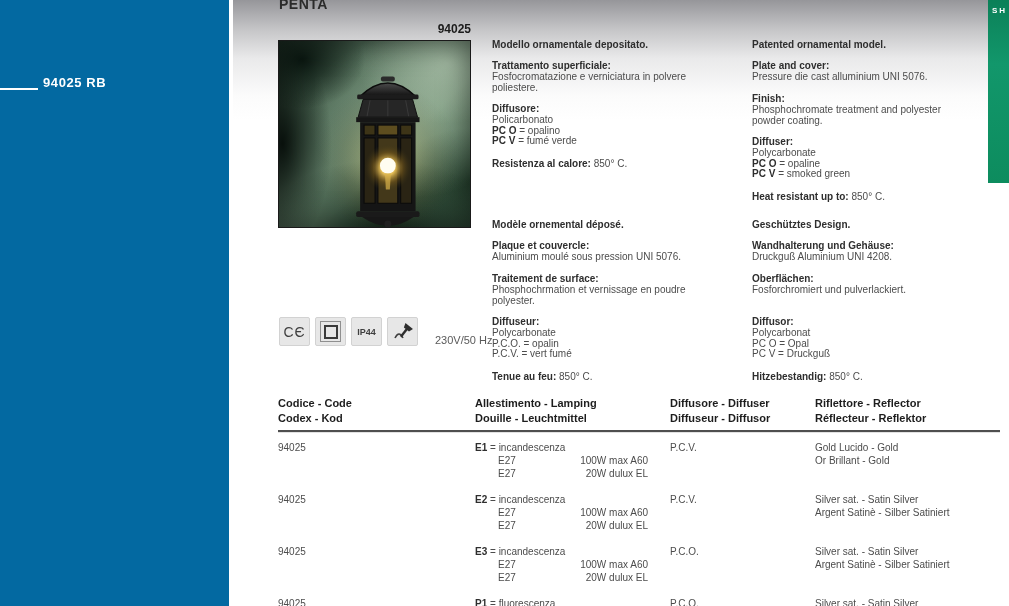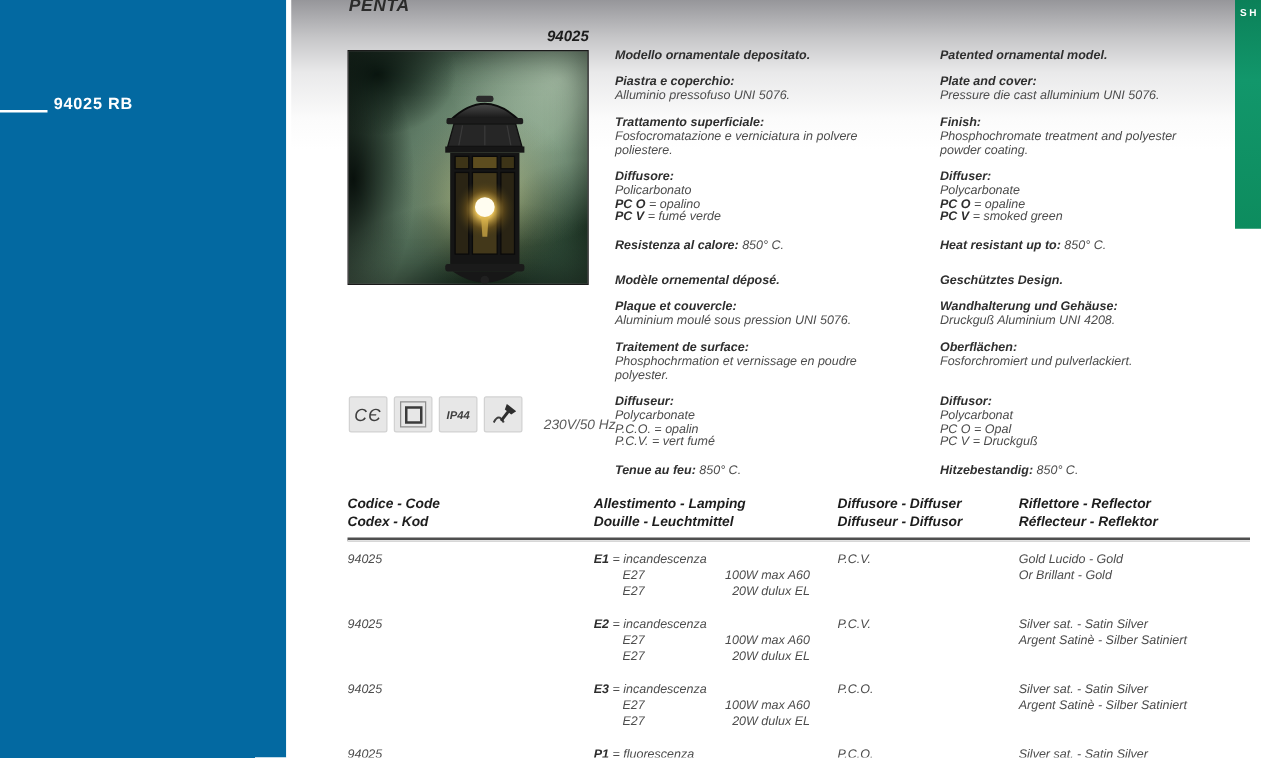--- a/index.html
+++ b/index.html
@@ -9,21 +9,21 @@
   }
   
   .sidebar { position:absolute; left:0; top:0; width:229px; height:606px; background:#0369a1; }
   .refline { position:absolute; left:0; top:88px; width:38px; height:2px; background:#fff; }
   .sidebar-code { position:absolute; left:43px; top:75px; color:#fff; font-weight:bold;
     font-size:13px; letter-spacing:0.6px; white-space:nowrap; }
   .sep { position:absolute; left:229px; top:0; width:4px; height:606px; background:#fff; }
   
   .content { position:absolute; left:233px; top:0; width:776px; height:488px;
     background:linear-gradient(180deg,#96969a 0px,#c6c6c8 30px,#e9e9ea 58px,#fbfbfb 95px,
-      #ffffff 120px,#ffffff 520px,#f2f2f2 570px,#dededf 606px);font-style:italic; }
+      #ffffff 120px,#ffffff 520px,#f2f2f2 570px,#dededf 606px); }
   .page-title { position:absolute; left:46px; top:-4px; font-size:14px; font-weight:bold;
     color:#2b2b2b; letter-spacing:0.5px; }
   .photo-code { position:absolute; left:45px; top:22px; width:193px; text-align:right;
     font-size:12px; font-weight:bold; color:#1c1c1c; }
   
   .photo { position:absolute; left:45px; top:40px; width:193px; height:188px;
     border:1px solid #1a1a1a; box-sizing:border-box; overflow:hidden;
     background:
       radial-gradient(90px 70px at 12% 10%, rgba(8,20,14,0.95), rgba(8,20,14,0) 70%),
       radial-gradient(70px 150px at 2% 55%, rgba(4,12,8,0.9), rgba(4,12,8,0) 70%),
@@ -141,24 +141,20 @@
           <rect x="12" y="4" width="2.4" height="12" fill="#2e2e2e"></rect>
           <path d="M8.5 2.5 L18 2.5 L16.5 7 L10 7 Z" fill="#2e2e2e"></path>
         </g>
       </svg>
     </div>
     <span class="voltage">230V/50 Hz</span>
   </div>
 
   <div class="spec spec-it">
   <div class="sec-p"><span class="b">Modello ornamentale depositato.</span></div>
-  <div class="sec1">
-    <div class="b">Piastra e coperchio:</div>
-    <div>Alluminio pressofuso UNI 5076.</div>
-  </div>
   <div class="sec2">
     <div class="b">Trattamento superficiale:</div>
     <div>Fosfocromatazione e verniciatura in polvere</div>
     <div>poliestere.</div>
   </div>
   <div class="sec3">
     <div class="b">Diffusore:</div>
     <div>Policarbonato</div>
     <div><span class="b">PC O </span><span>= opalino</span></div>
     <div><span class="b">PC V </span><span>= fumé verde</span></div>

